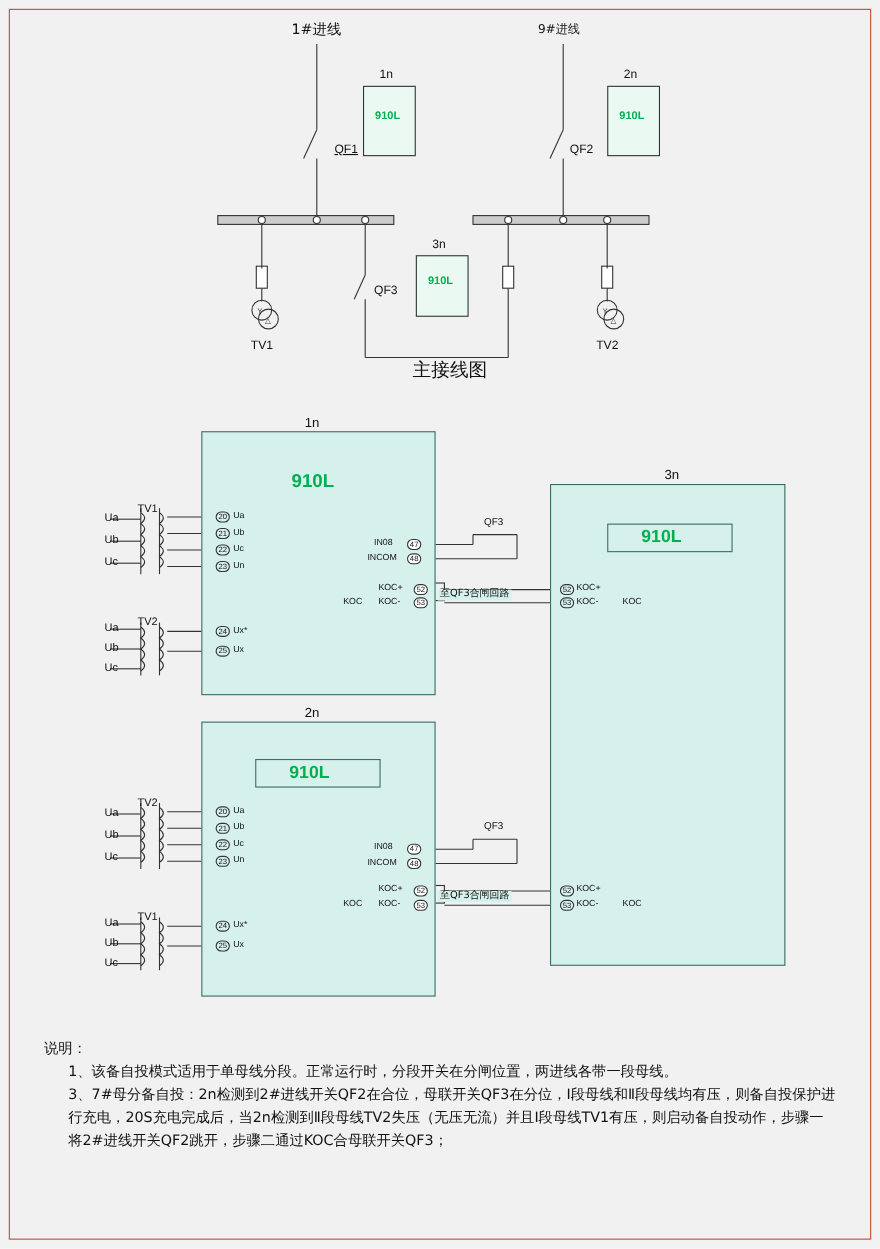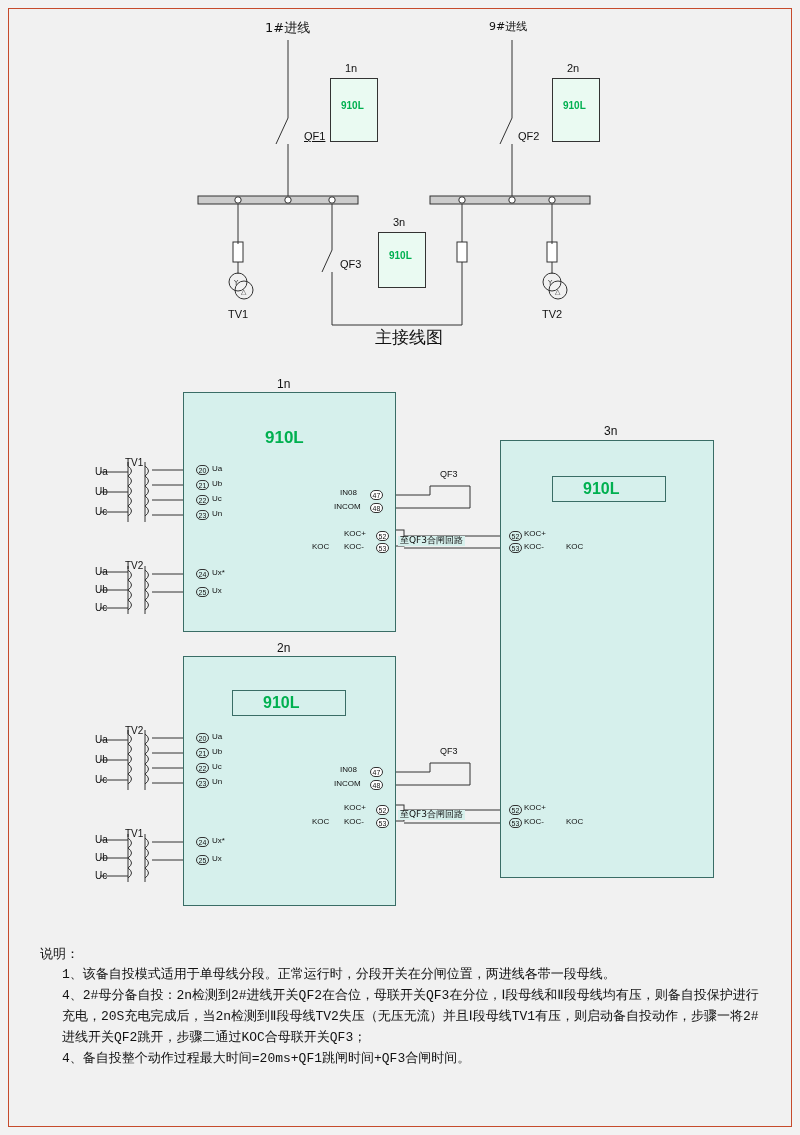--- a/index.html
+++ b/index.html
@@ -64,21 +64,21 @@
   .notes{
     position:absolute;
     left:40px;top:912px;width:720px;
     font-family:"DejaVu Sans","Liberation Sans",sans-serif;
     font-size:13px;
     color:#111;
     line-height:1.62;
     margin-top:31px;
   }
   .notes .t{margin:0;}
-  .notes .ind{text-indent:0;padding-left:22px;font-family:Liberation Mono, monospace;}
+  .notes .ind{text-indent:0;padding-left:22px;}
   svg{display:block;}
 </style>
 </head>
 <body>
 
 <div class="page">
   <div class="frame"></div>
 
   <svg class="canvas" width="800" height="1135">
     <g stroke="#333" stroke-width="1" fill="none">
@@ -352,16 +352,15 @@
   <div class="lbl" style="left:344px;top:804px;font-size:8px;">KOC+</div>
   <div class="term w" style="left:376px;top:805px;">52</div>
   <div class="lbl" style="left:312px;top:818px;font-size:8px;">KOC</div>
   <div class="lbl" style="left:344px;top:818px;font-size:8px;">KOC-</div>
   <div class="term w" style="left:376px;top:818px;">53</div>
   <div class="lbl cn" style="left:398px;top:810px;font-size:9px;background:#d6f0ec;padding:0 2px;">至QF3合闸回路</div>
 
   <div class="notes">
     <p class="t">说明：</p>
     <p class="t ind">1、该备自投模式适用于单母线分段。正常运行时，分段开关在分闸位置，两进线各带一段母线。</p>
-    <p class="t ind">4、2#母分备自投：2n检测到2#进线开关QF2在合位，母联开关QF3在分位，Ⅰ段母线和Ⅱ段母线均有压，则备自投保护进行充电，20S充电完成后，当2n检测到Ⅱ段母线TV2失压（无压无流）并且Ⅰ段母线TV1有压，则启动备自投动作，步骤一将2#进线开关QF2跳开，步骤二通过KOC合母联开关QF3；</p>
-    <p class="t ind">4、备自投整个动作过程最大时间=20ms+QF1跳闸时间+QF3合闸时间。</p>
+    <p class="t ind">3、7#母分备自投：2n检测到2#进线开关QF2在合位，母联开关QF3在分位，Ⅰ段母线和Ⅱ段母线均有压，则备自投保护进行充电，20S充电完成后，当2n检测到Ⅱ段母线TV2失压（无压无流）并且Ⅰ段母线TV1有压，则启动备自投动作，步骤一将2#进线开关QF2跳开，步骤二通过KOC合母联开关QF3；</p>
   </div>
 </div>
 
 </body></html>

